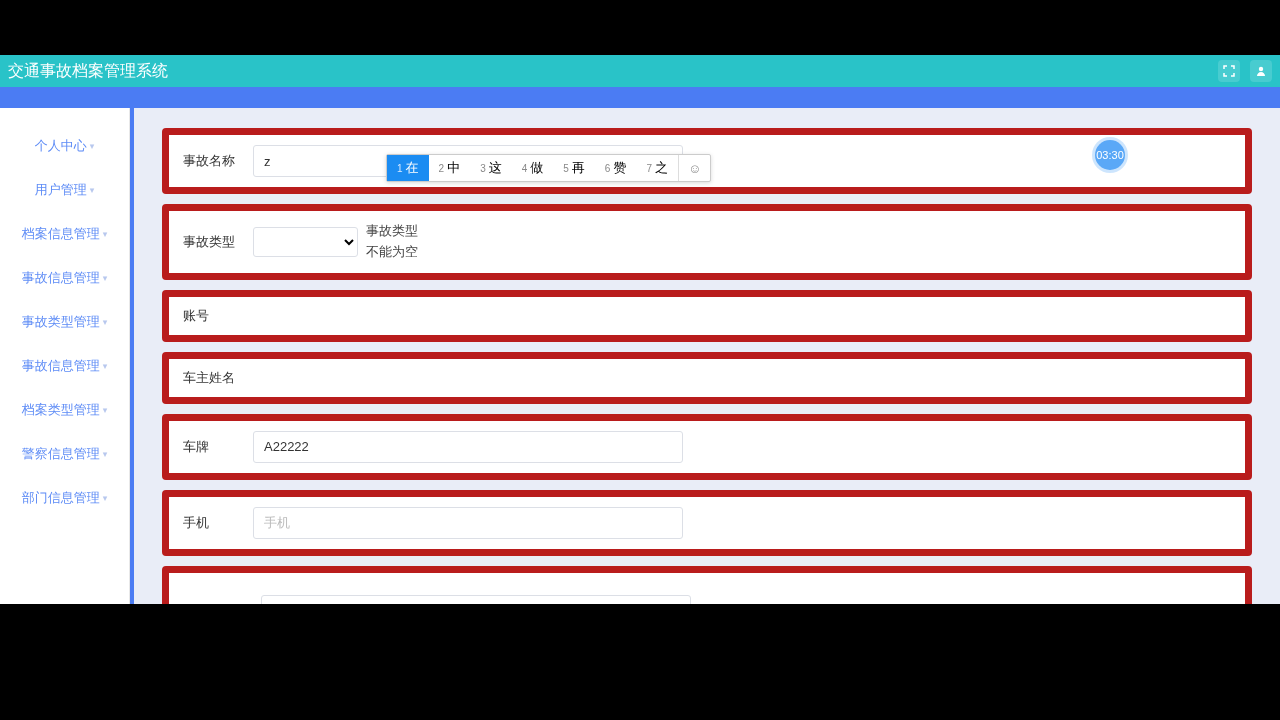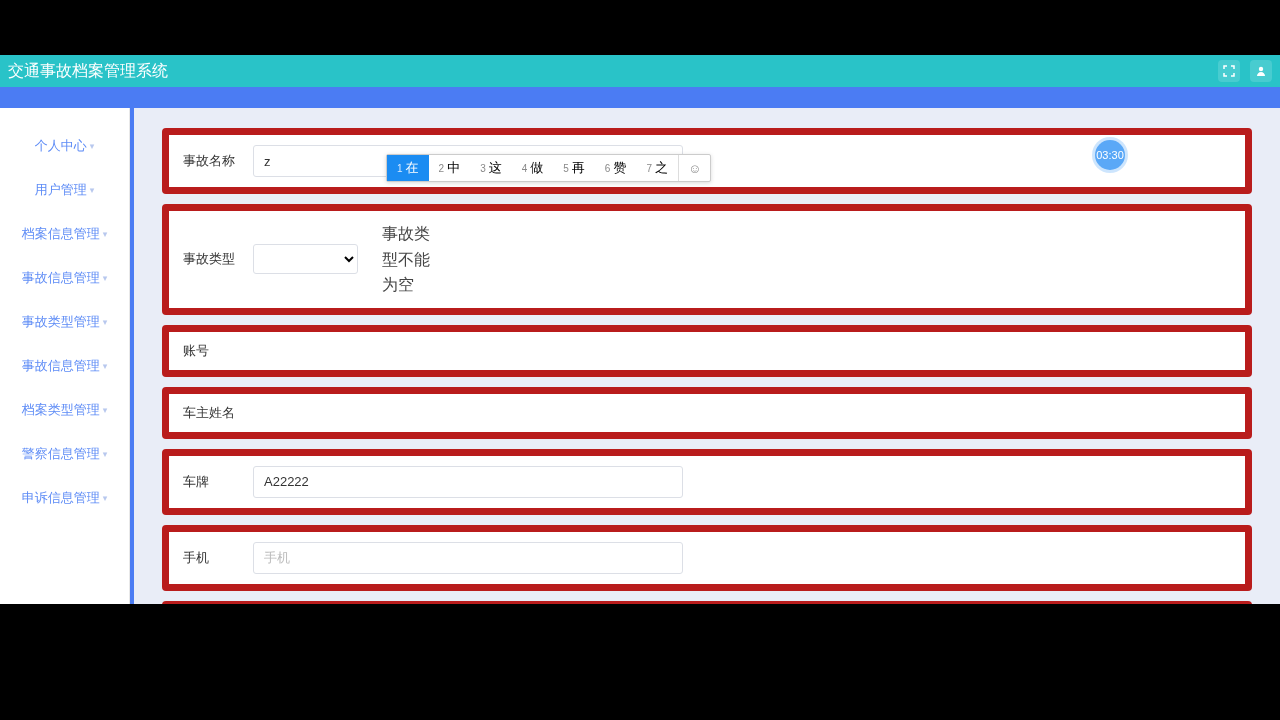--- a/index.html
+++ b/index.html
@@ -98,22 +98,22 @@
   width: 430px;
   height: 80px;
   border: 1px solid #dcdfe6;
   border-radius: 3px;
   padding: 8px 10px;
   font-size: 13px;
   resize: both;
 }
 .error-msg {
   color: #444;
-  font-size: 16px;
-  margin-left: 24px;
+  font-size: 13px;
+  margin-left: 8px;
   line-height: 1.6;
   width: 60px;
 }
 .ime-popup {
   position: absolute;
   top: 46px;
   left: 252px;
   background: #fff;
   border: 1px solid #ccc;
   border-radius: 2px;
@@ -219,21 +219,21 @@
       </div>
     <div class="sidebar-item">
         <span>档案类型管理</span>
         <span class="caret">▾</span>
       </div>
     <div class="sidebar-item">
         <span>警察信息管理</span>
         <span class="caret">▾</span>
       </div>
     <div class="sidebar-item">
-        <span>申诉信息管理</span>
+        <span>部门信息管理</span>
         <span class="caret">▾</span>
       </div>
   </div>
 
   <div class="main">
 
     <div class="badge-time">03:30</div>
 
     <div class="form-card">
       <div class="form-label">事故名称</div>

